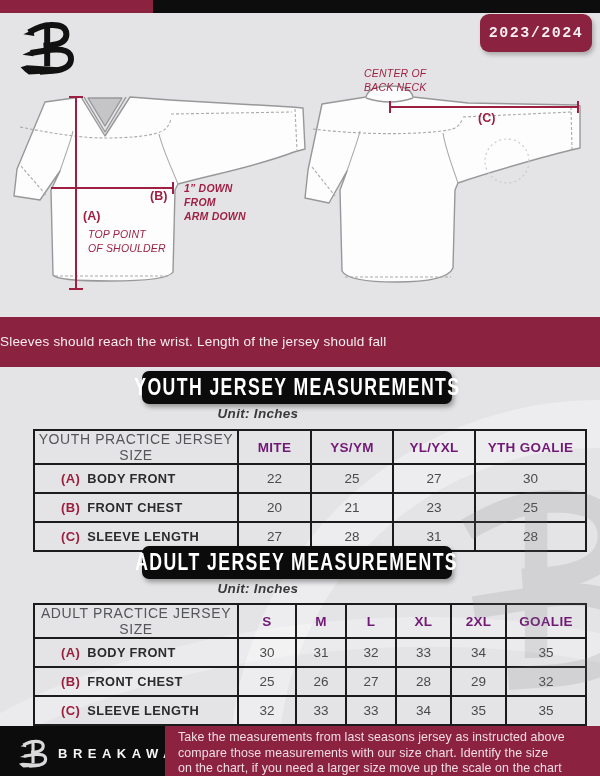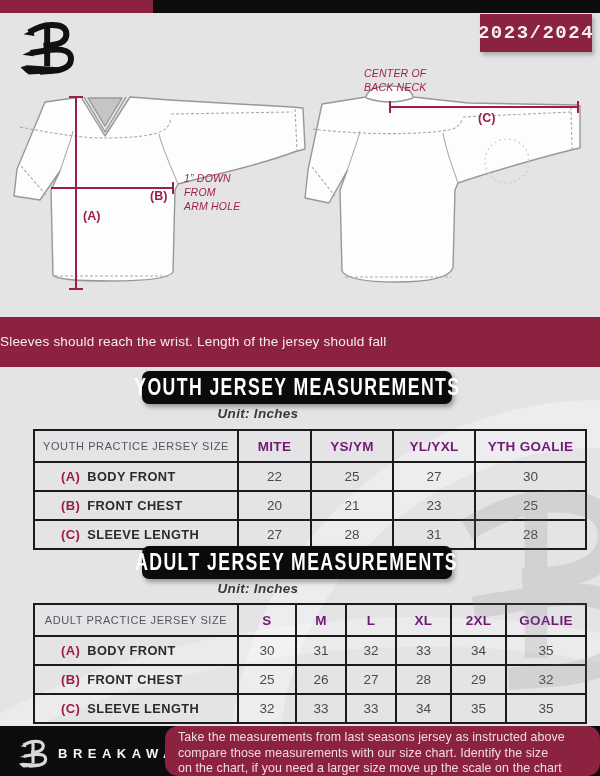--- a/index.html
+++ b/index.html
@@ -18,21 +18,21 @@
     border:2px solid #141414;box-sizing:border-box;
     box-shadow:2px 3px 4px rgba(0,0,0,.25);
     display:flex;align-items:center;justify-content:center;
     font-size:20px;font-weight:800;letter-spacing:.5px;color:#151515;
   }
   .season-box{
     left:480px;top:14px;width:112px;height:38px;background:#8a2240;
     box-shadow:2px 3px 4px rgba(0,0,0,.25);
     display:flex;align-items:center;justify-content:center;
     font-family:"Liberation Mono",monospace;font-weight:700;
-    font-size:19px;letter-spacing:1.5px;color:#f7eef1;
+    font-size:15px;letter-spacing:1.5px;color:#f7eef1;border-radius:9px;
   }
   .logo-main{left:16px;top:13px;width:66px;height:68px;color:#111;}
 
   
   .ann{position:absolute;color:#9e2044;font-style:italic;font-size:10.5px;line-height:14px;letter-spacing:.2px;font-weight:500;}
   .ann-key{position:absolute;color:#9e1f42;font-weight:800;font-size:12.5px;font-style:normal;}
 
   
   .banner{
     left:0;top:317px;width:600px;height:50px;background:#8a2240;
@@ -56,35 +56,35 @@
   table.size{
     position:absolute;left:33px;width:552px;border-collapse:collapse;table-layout:fixed;
     background:transparent;
   }
   table.size th,table.size td{
     border:2px solid #1b1b1b;padding:0;height:27px;
     font-size:13.5px;color:#4a4a4c;text-align:center;background:rgba(255,255,255,.0);
   }
   table.size thead th{height:30px;}
   table.size thead th.lblh{
-    color:#55565a;font-weight:400;font-size:11px;letter-spacing:.6px;
+    color:#55565a;font-weight:400;font-size:14px;letter-spacing:.6px;
   }
   table.size thead th{font-weight:700;color:#701a75;font-size:13.5px;letter-spacing:.3px;}
   table.size td.lbl{
     text-align:left;padding-left:26px;font-size:12.8px;letter-spacing:.4px;
     color:#2b2b2d;font-weight:600;
   }
   table.size td.lbl b{color:#9b1f3e;font-weight:800;margin-right:7px;font-size:13px;}
 
   
   .footer-black{left:0;top:726px;width:600px;height:50px;background:#0c0c0c;}
   .footer-maroon{
     left:165px;top:726px;width:435px;height:50px;background:#8a2240;
     box-sizing:border-box;padding:4px 8px 0 13px;
-    color:#f0dde3;font-size:12.4px;line-height:15.6px;letter-spacing:.1px;border-radius:13px;
+    color:#f0dde3;font-size:12.4px;line-height:15.6px;letter-spacing:.1px;
   }
   .brand-logo{left:16px;top:737px;width:36px;height:32px;color:#d9d9db;}
   .brand-name{
     left:58px;top:746px;color:#f5f5f5;font-weight:700;font-size:13px;letter-spacing:5.5px;
   }
 
   
   .swoosh{position:absolute;border-radius:50%;pointer-events:none;}
   .sw1{left:230px;top:400px;width:640px;height:640px;border:48px solid rgba(255,255,255,.35);}
   .sw2{left:-150px;top:620px;width:950px;height:420px;border:30px solid rgba(255,255,255,.28);transform:rotate(-5deg);}
@@ -179,25 +179,29 @@
         <path d="M173,182 L173,194"></path>
     </g>
     <g stroke="#9e1f42" stroke-width="2" fill="none">
       <path d="M390,107 L578,107"></path>
         <path d="M390,101 L390,113"></path>
         <path d="M578,101 L578,113"></path>
     </g>
   </svg>
 
   <div class="ann-key" style="left:83px;top:209px;">(A)</div>
+  <div class="ann" style="left:88px;top:227px;">
+    <div>TOP POINT</div>
+    <div>OF SHOULDER</div>
+  </div>
   <div class="ann-key" style="left:150px;top:189px;">(B)</div>
-  <div class="ann" style="left:184px;top:171px;">
+  <div class="ann" style="left:184px;top:181px;font-weight:bold;">
     <div>1” DOWN</div>
     <div>FROM</div>
-    <div>ARM HOLE</div>
+    <div>ARM DOWN</div>
   </div>
   <div class="ann" style="left:364px;top:66px;">
     <div>CENTER OF</div>
     <div>BACK NECK</div>
   </div>
   <div class="ann-key" style="left:478px;top:111px;">(C)</div>
 
   <div class="abs banner">
     <div>Sleeves should reach the wrist. Length of the jersey should fall</div>
   </div>

